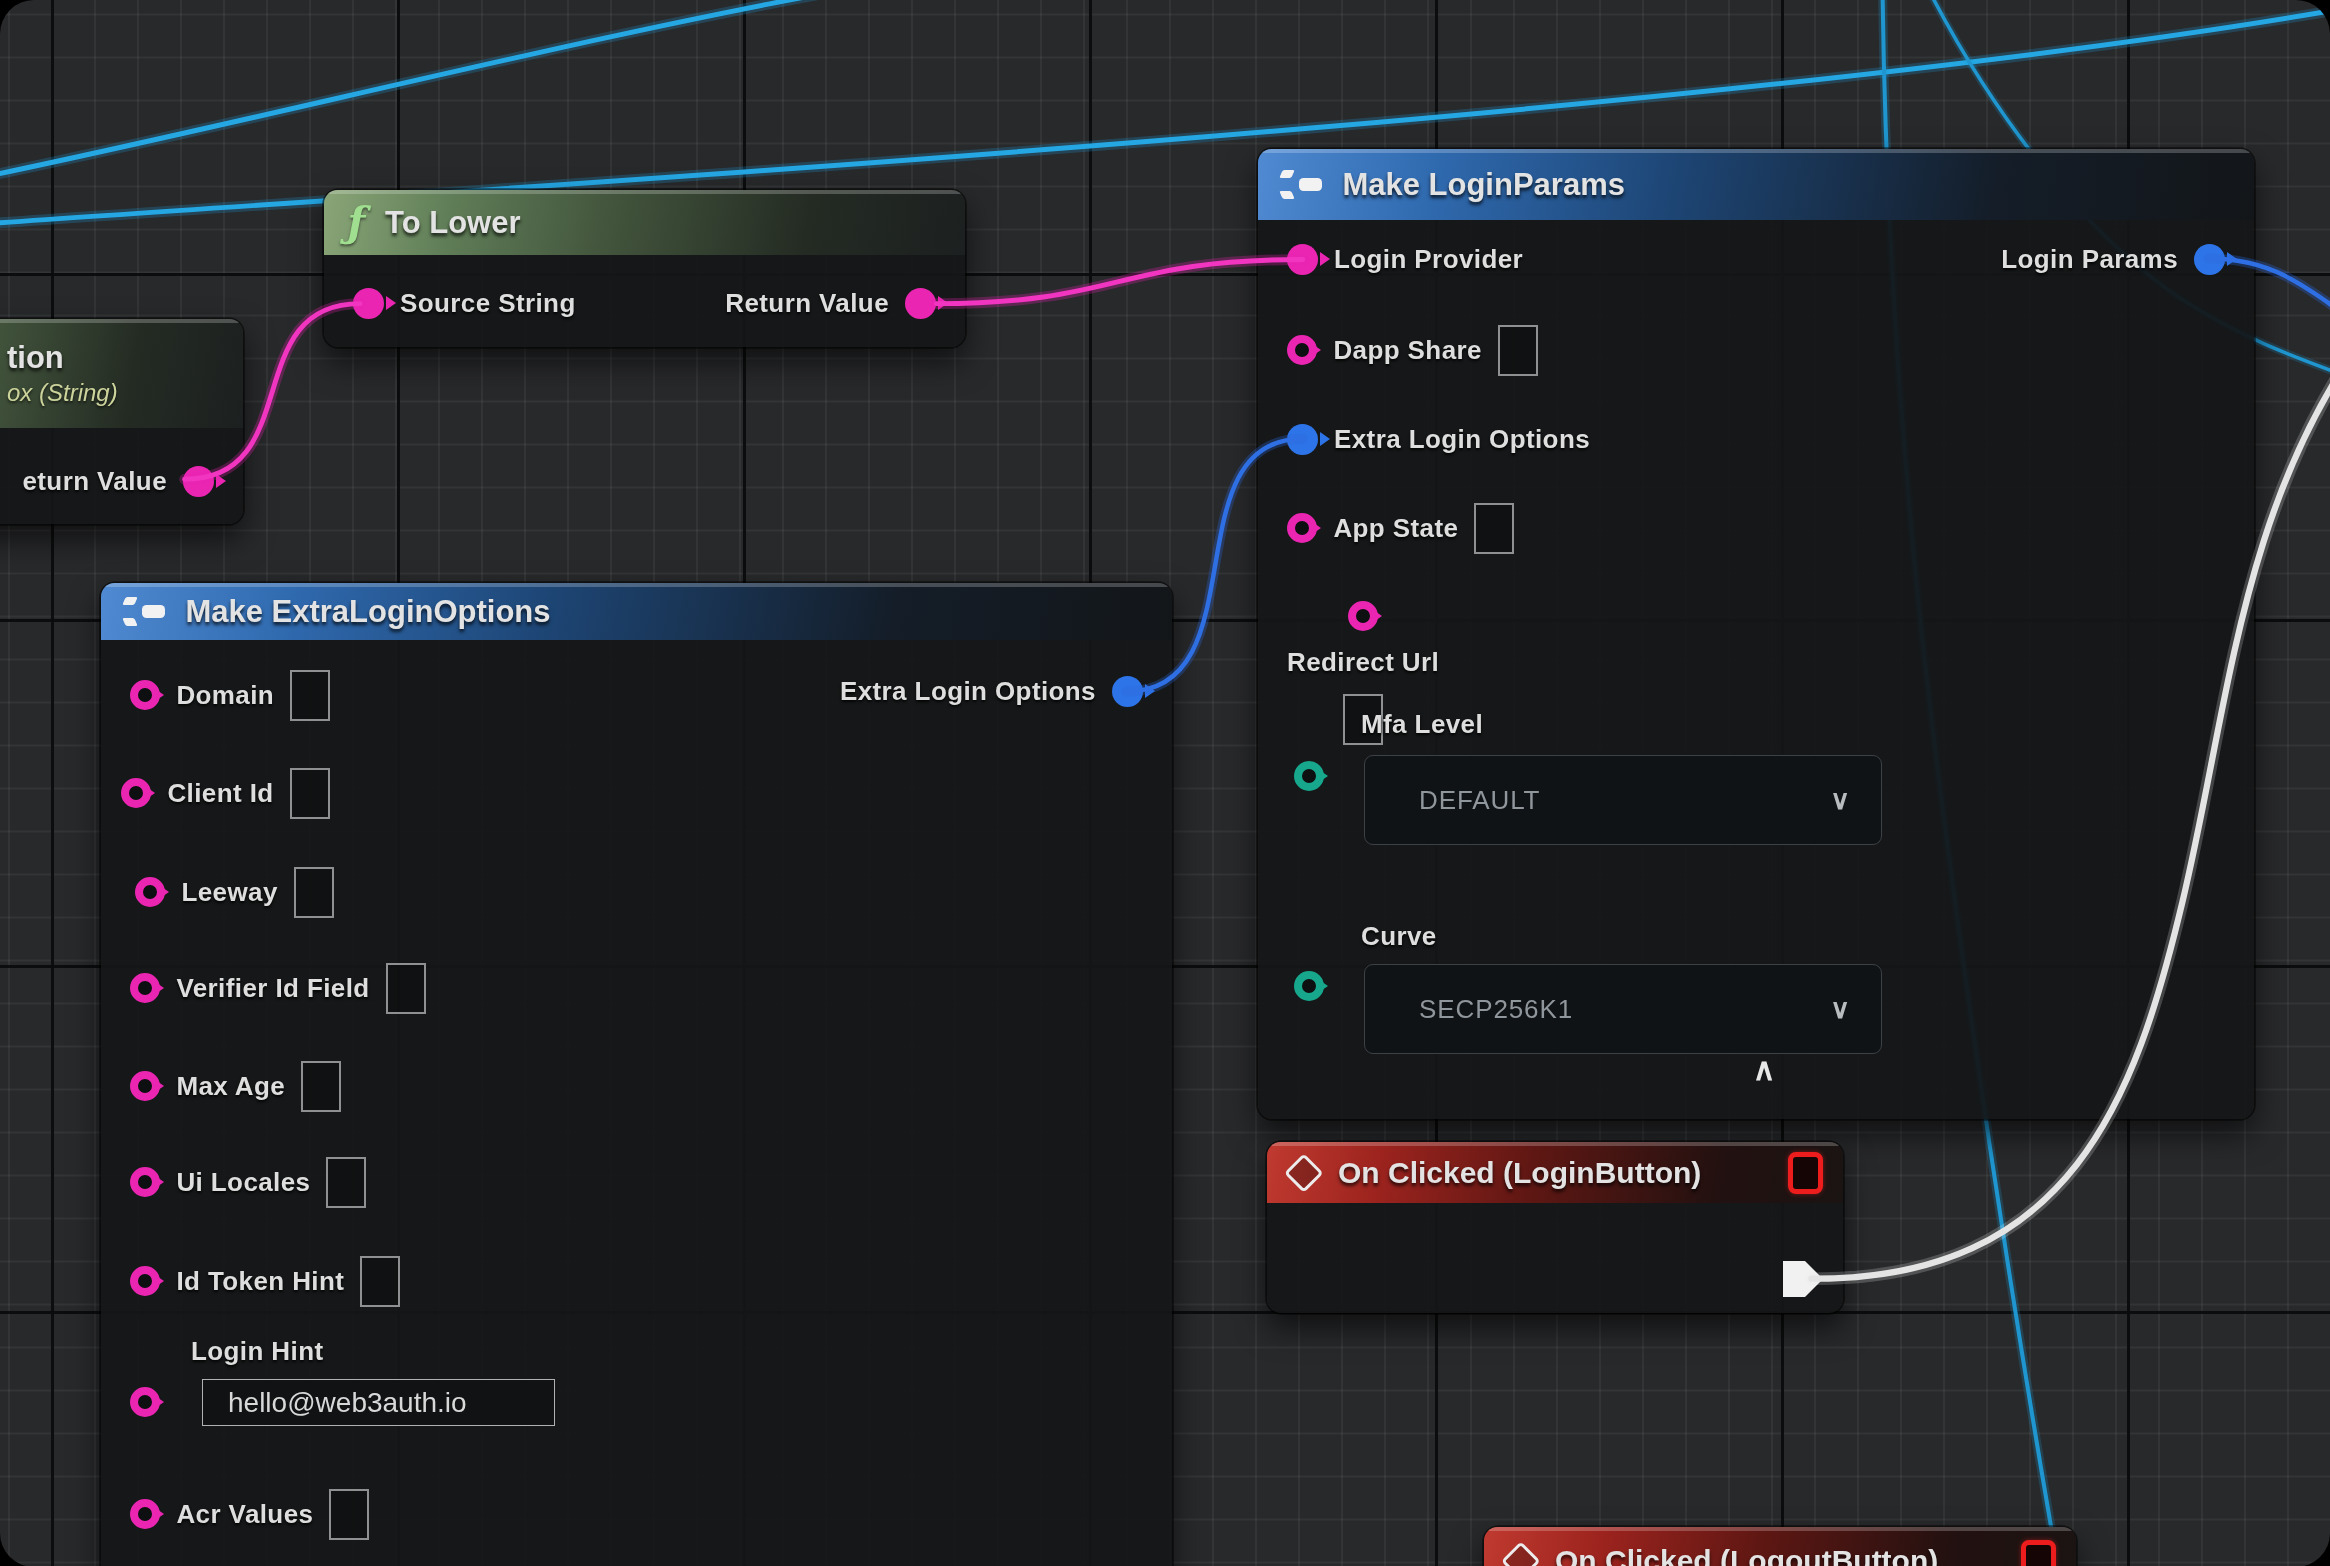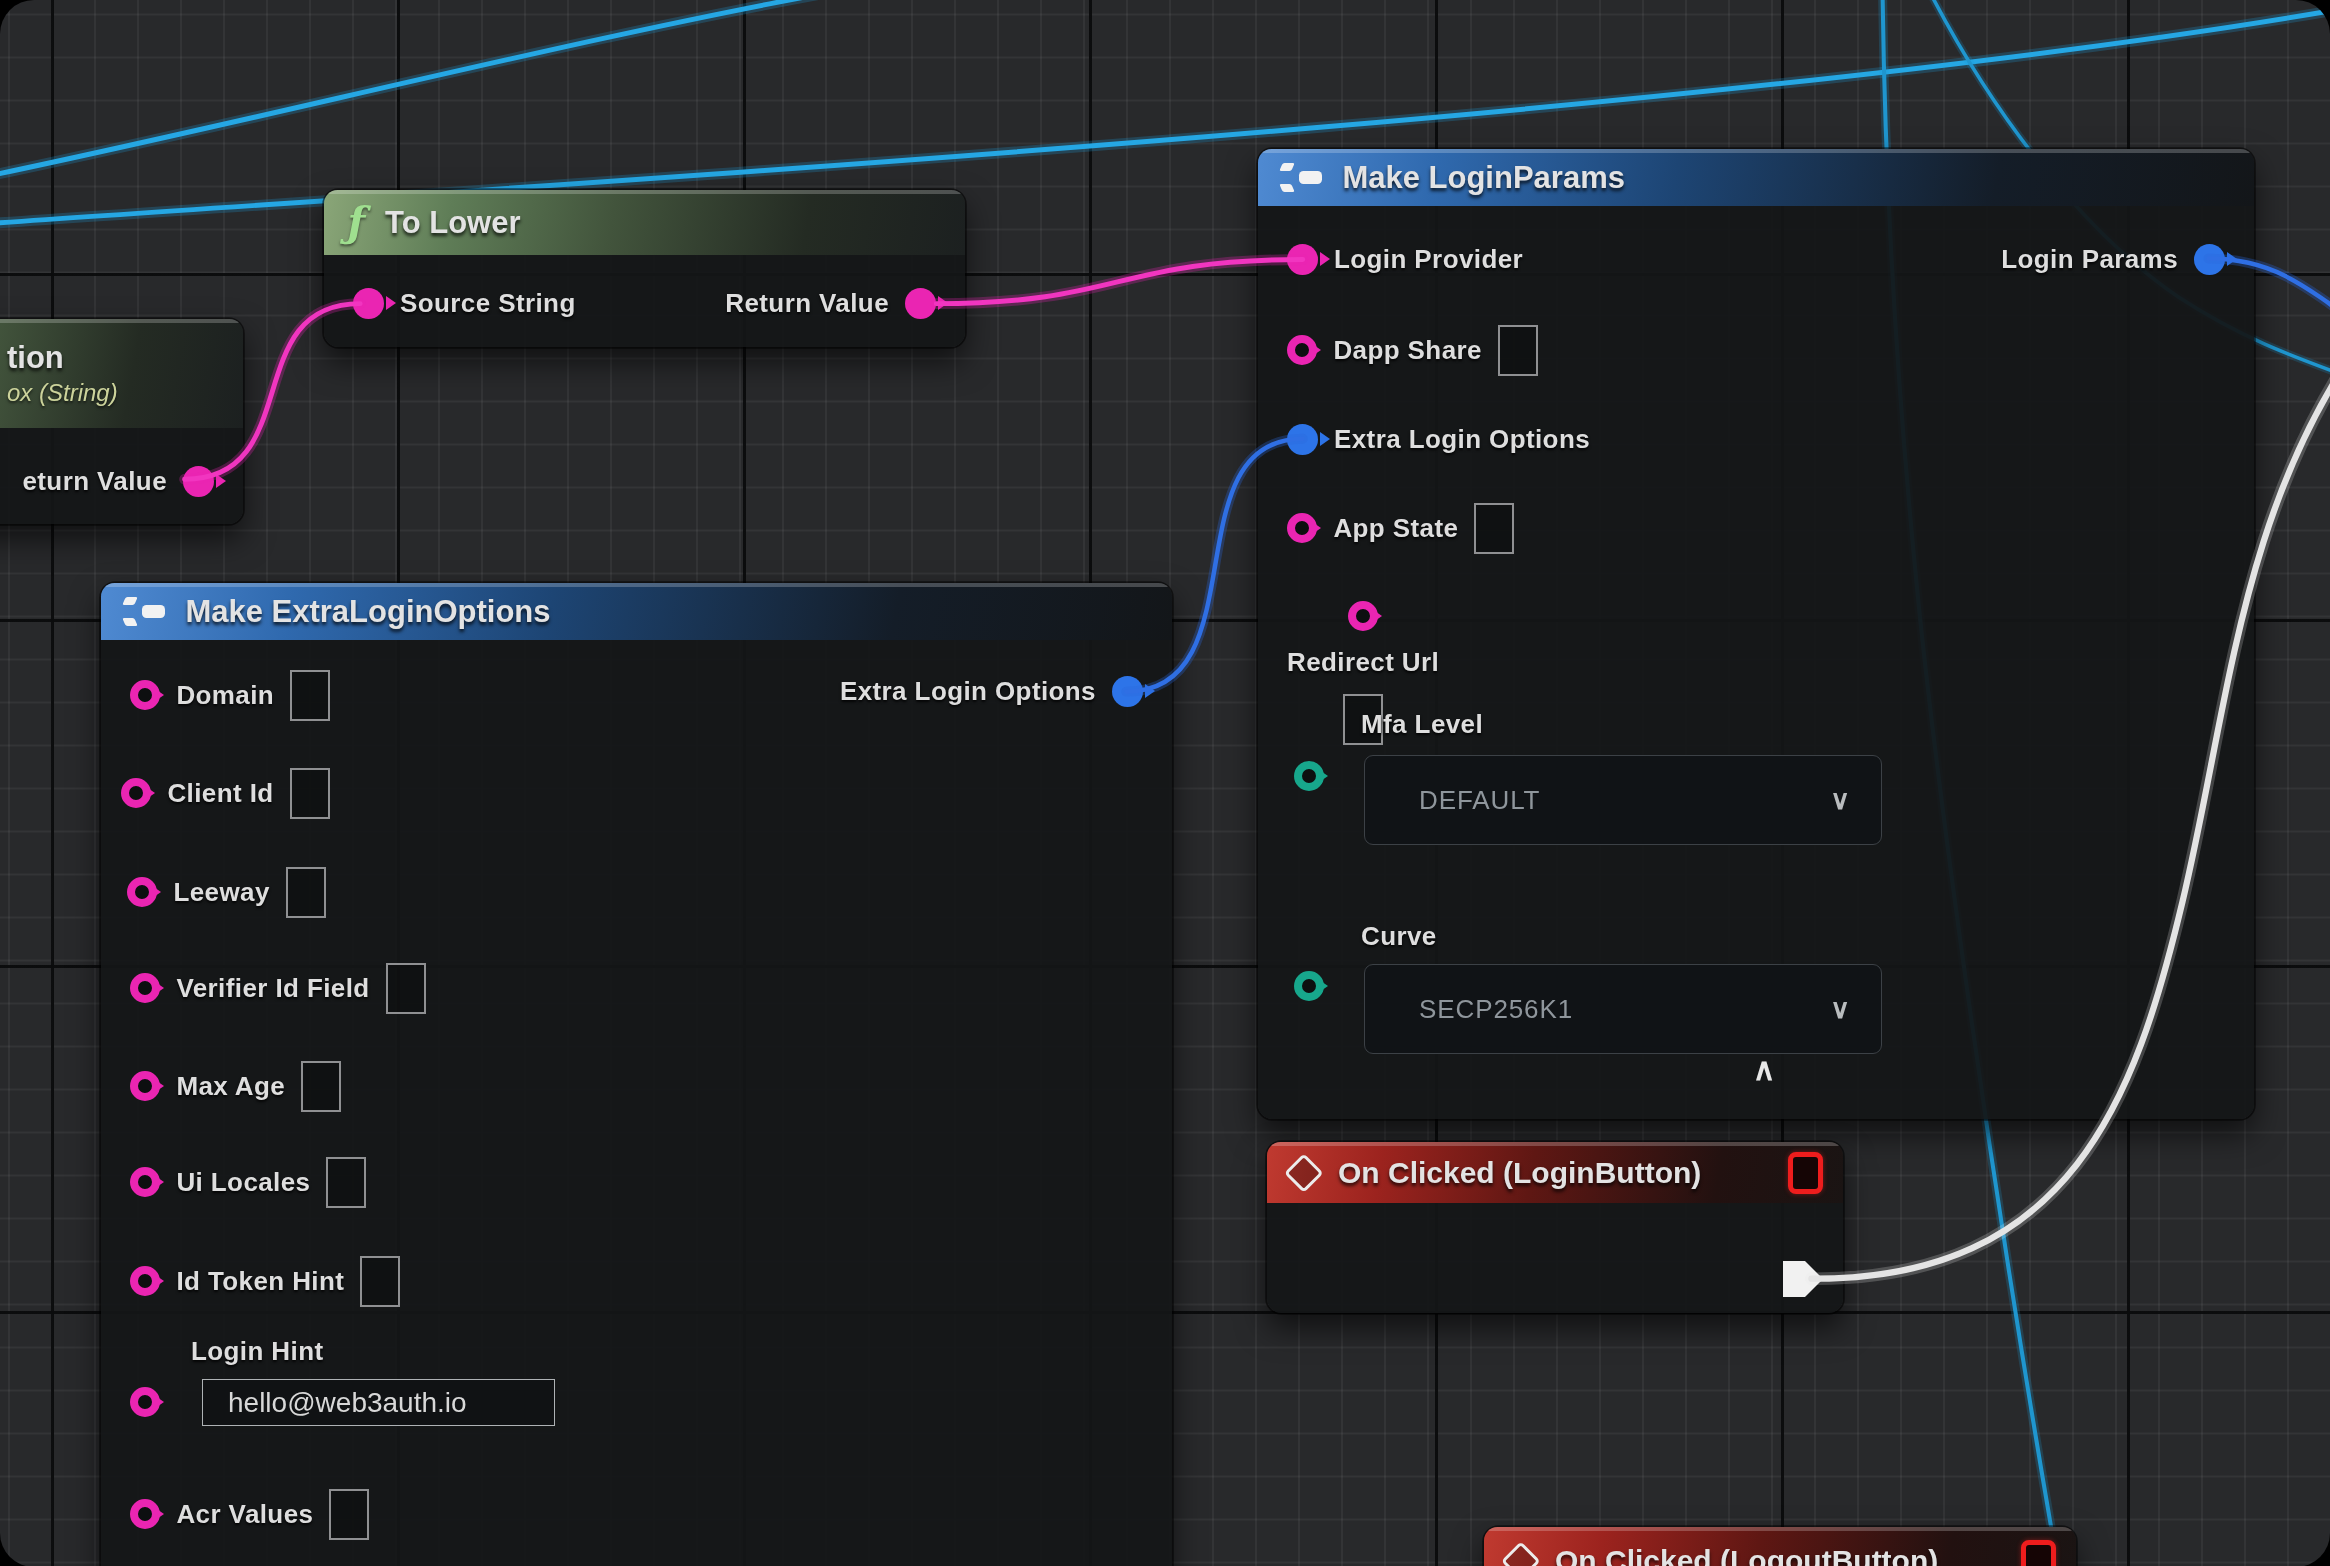--- a/index.html
+++ b/index.html
@@ -111,21 +111,21 @@
     <div class="prow" style="left:29px;top:87px;">
         <span class="pin hollow pink"></span>
         <span class="plabel">Domain</span>
         <span class="cbox"></span>
       </div>
     <div class="prow" style="left:20px;top:185px;">
         <span class="pin hollow pink"></span>
         <span class="plabel">Client Id</span>
         <span class="cbox"></span>
       </div>
-    <div class="prow" style="left:26px;top:284px;">
+    <div class="prow" style="left:34px;top:284px;">
         <span class="pin hollow pink"></span>
         <span class="plabel">Leeway</span>
         <span class="cbox"></span>
       </div>
     <div class="prow" style="left:29px;top:380px;">
         <span class="pin hollow pink"></span>
         <span class="plabel">Verifier Id Field</span>
         <span class="cbox"></span>
       </div>
     <div class="prow" style="left:29px;top:478px;">
@@ -153,21 +153,21 @@
         <span class="plabel">Acr Values</span>
         <span class="cbox"></span>
       </div>
     <div class="orow" style="right:29px;top:83px;">
       <span class="plabel">Extra Login Options</span>
       <span class="pin fill bluep"></span>
     </div>
   </div>
 
   <div class="node" style="left:1258px;top:149px;width:996px;height:970px;">
-    <div class="nhead blue" style="height:57px;">
+    <div class="nhead blue" style="height:71px;">
       <span class="sicon">
           <i class="s1"></i>
           <i class="s2"></i>
           <i class="s3"></i>
         </span>
       <span class="ntitle">Make LoginParams</span>
     </div>
     <div class="prow" style="left:29px;top:85px;">
         <span class="pin fill pink"></span>
         <span class="plabel">Login Provider</span>

